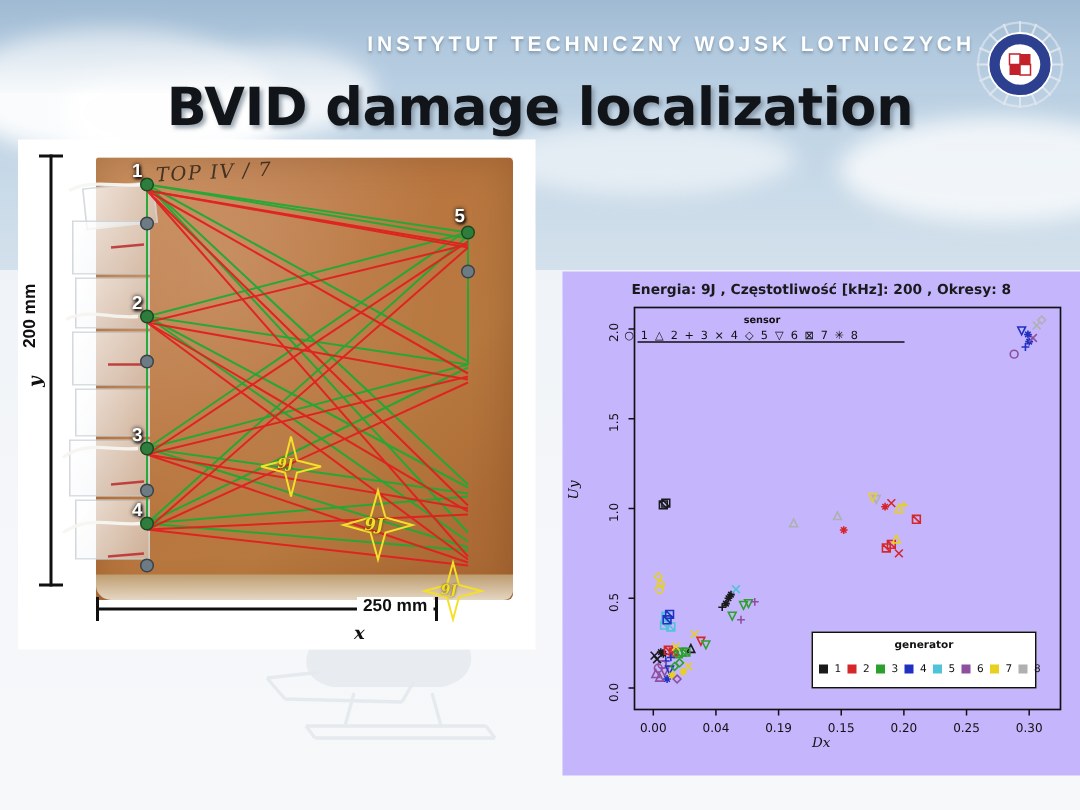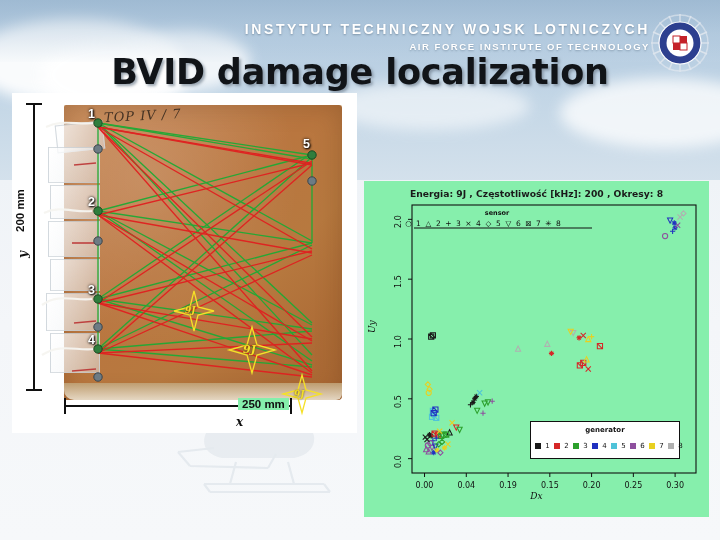--- a/index.html
+++ b/index.html
@@ -69,32 +69,32 @@
   .vbar::before{top:0;} .vbar::after{bottom:0;}
   .vlabel{position:absolute;left:14px;top:232px;font-size:11.5px;font-weight:bold;color:#101010;
     transform:rotate(-90deg);transform-origin:left top;white-space:nowrap;}
   .vaxis{position:absolute;left:16px;top:258px;font-size:12px;font-style:italic;font-weight:bold;color:#101010;
     font-family:"DejaVu Serif",serif;transform:rotate(-90deg);transform-origin:left top;}
   .hbar{position:absolute;left:64px;top:405px;width:228px;height:2px;background:#101010;}
   .hbar::before,.hbar::after{content:"";position:absolute;top:-7px;width:2px;height:16px;background:#101010;}
   .hbar::before{left:0;} .hbar::after{right:0;}
   .hlabel{position:absolute;left:0;top:398px;width:720px;text-align:center;
     font-size:11.5px;font-weight:bold;color:#101010;pointer-events:none;}
-  .hlabel span{position:absolute;left:238px;background:#86efac;padding:0 4px;}
+  .hlabel span{position:absolute;left:238px;background:#ffffff;padding:0 4px;}
   .haxis{position:absolute;left:236px;top:415px;font-size:12px;font-style:italic;font-weight:bold;color:#101010;
     font-family:"DejaVu Serif",serif;}
 
   .snum{position:absolute;font-size:12.5px;font-weight:bold;color:#ffffff;
     text-shadow:0 0 3px #000,1px 1px 2px #000;}
   .star-lbl{position:absolute;font-size:9px;font-weight:bold;color:#f5e028;
     text-shadow:0 0 2px #5a4a00;font-family:"DejaVu Serif",serif;font-style:italic;}
 
   
-  .chart-panel{position:absolute;left:364px;top:181px;width:345px;height:336px;
-    background:#86efac;}
+  .chart-panel{position:absolute;left:375px;top:181px;width:345px;height:336px;
+    background:#c4b5fd;}
   .ch-title{position:absolute;left:0;top:7px;width:345px;text-align:center;
     font-size:9.2px;font-weight:bold;color:#1a1a1a;font-family:"DejaVu Sans",sans-serif;}
   .ch-ylab{position:absolute;left:3px;top:152px;font-size:9px;color:#111;
     font-family:"DejaVu Serif",serif;font-style:italic;
     transform:rotate(-90deg);transform-origin:left top;white-space:nowrap;}
   .ch-xlab{position:absolute;left:0;top:310px;width:345px;text-align:center;
     font-size:9px;color:#111;font-family:"DejaVu Serif",serif;font-style:italic;}
   .ytick{position:absolute;font-size:8px;color:#111;font-family:"DejaVu Sans",sans-serif;
     transform:rotate(-90deg);transform-origin:left top;white-space:nowrap;}
   .xtick{position:absolute;font-size:8px;color:#111;font-family:"DejaVu Sans",sans-serif;
@@ -136,21 +136,20 @@
       <path d="M96 34 C80 50 84 66 104 70 L176 70 C198 66 202 48 188 34 Z" fill="#d6dde4" stroke="none"></path>
       <path d="M60 64 L96 60 M60 64 L72 78 M72 78 L150 80 M150 80 L158 66"></path>
       <path d="M118 74 L112 96 M170 74 L176 96"></path>
       <path d="M86 96 L206 96 M92 104 L212 104"></path>
       <path d="M86 96 L92 104 M206 96 L212 104"></path>
     </g>
   </svg>
 
   <div class="hdr-band"></div>
   <div class="hdr-main">INSTYTUT TECHNICZNY WOJSK LOTNICZYCH</div>
-  <div class="hdr-sub">AIR FORCE INSTITUTE OF TECHNOLOGY</div>
 
   <svg class="logo" viewBox="0 0 60 60">
     <g>
       <g stroke="#e9edf2" stroke-width="1.5">
         <circle cx="30" cy="30" r="28" fill="none" opacity=".55"></circle>
       </g>
       <g stroke="#dfe6ee" stroke-width="1.4" opacity=".9">
         <line x1="30" y1="1" x2="30" y2="9"></line>
           <line x1="30" y1="51" x2="30" y2="59"></line>
         <line x1="1" y1="30" x2="9" y2="30"></line>

